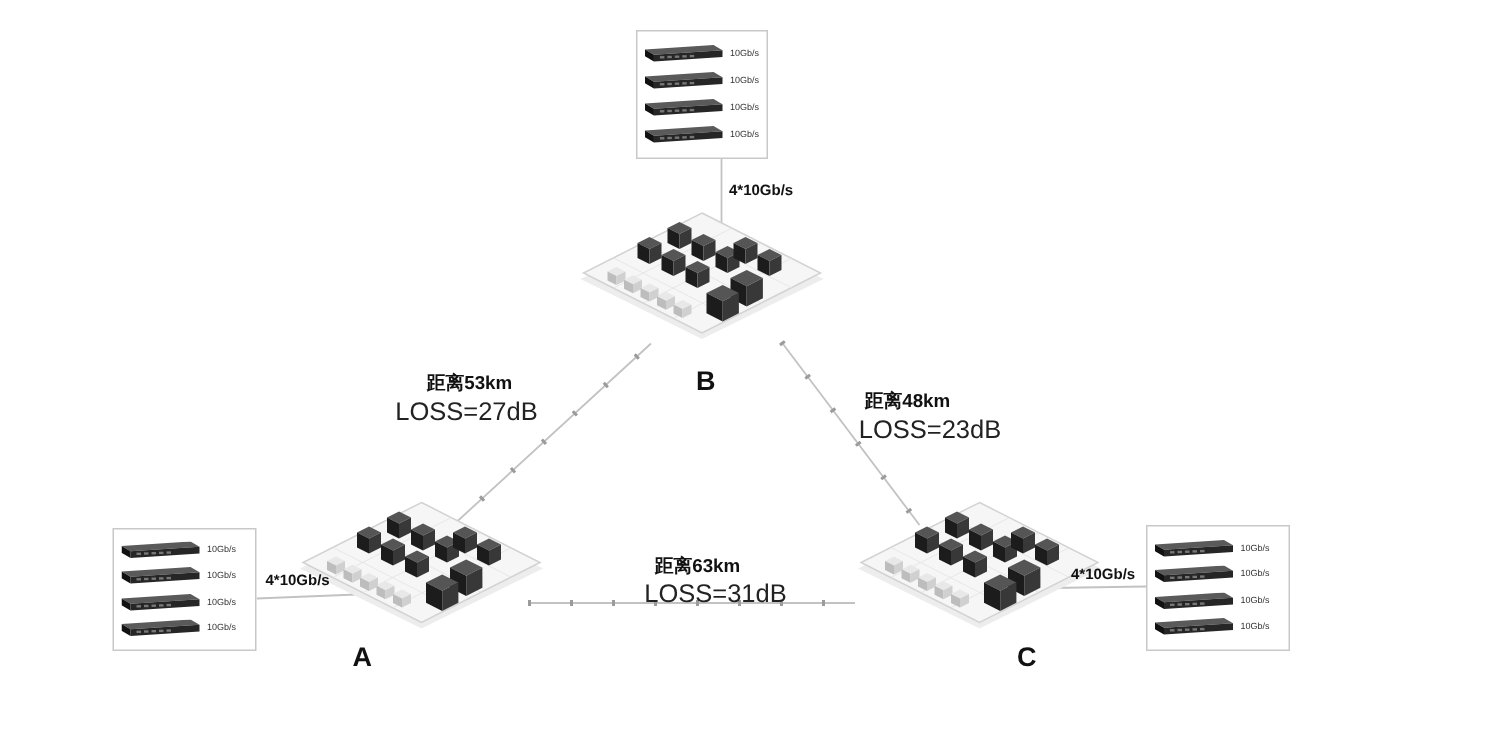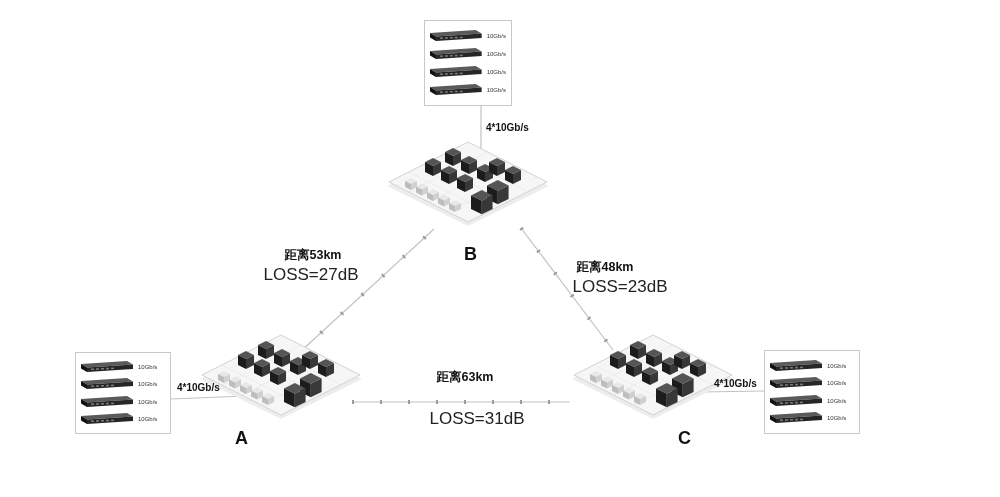--- a/index.html
+++ b/index.html
@@ -198,15 +198,15 @@
   <div class="uplink-label" style="left:177px; top:382px">4*10Gb/s</div>
   <div class="uplink-label" style="left:714px; top:378px">4*10Gb/s</div>
 
   <div class="dist-label" style="left:313px; top:247px">距离53km</div>
   <div class="loss-label" style="left:311px; top:265px">LOSS=27dB</div>
 
   <div class="dist-label" style="left:605px; top:259px">距离48km</div>
   <div class="loss-label" style="left:620px; top:277px">LOSS=23dB</div>
 
   <div class="dist-label" style="left:465px; top:369px">距离63km</div>
-  <div class="loss-label" style="left:477px; top:409px">LOSS=31dB</div>
+  <div class="loss-label" style="left:477px; top:386px">LOSS=31dB</div>
 
 </div>
 
 </body></html>

